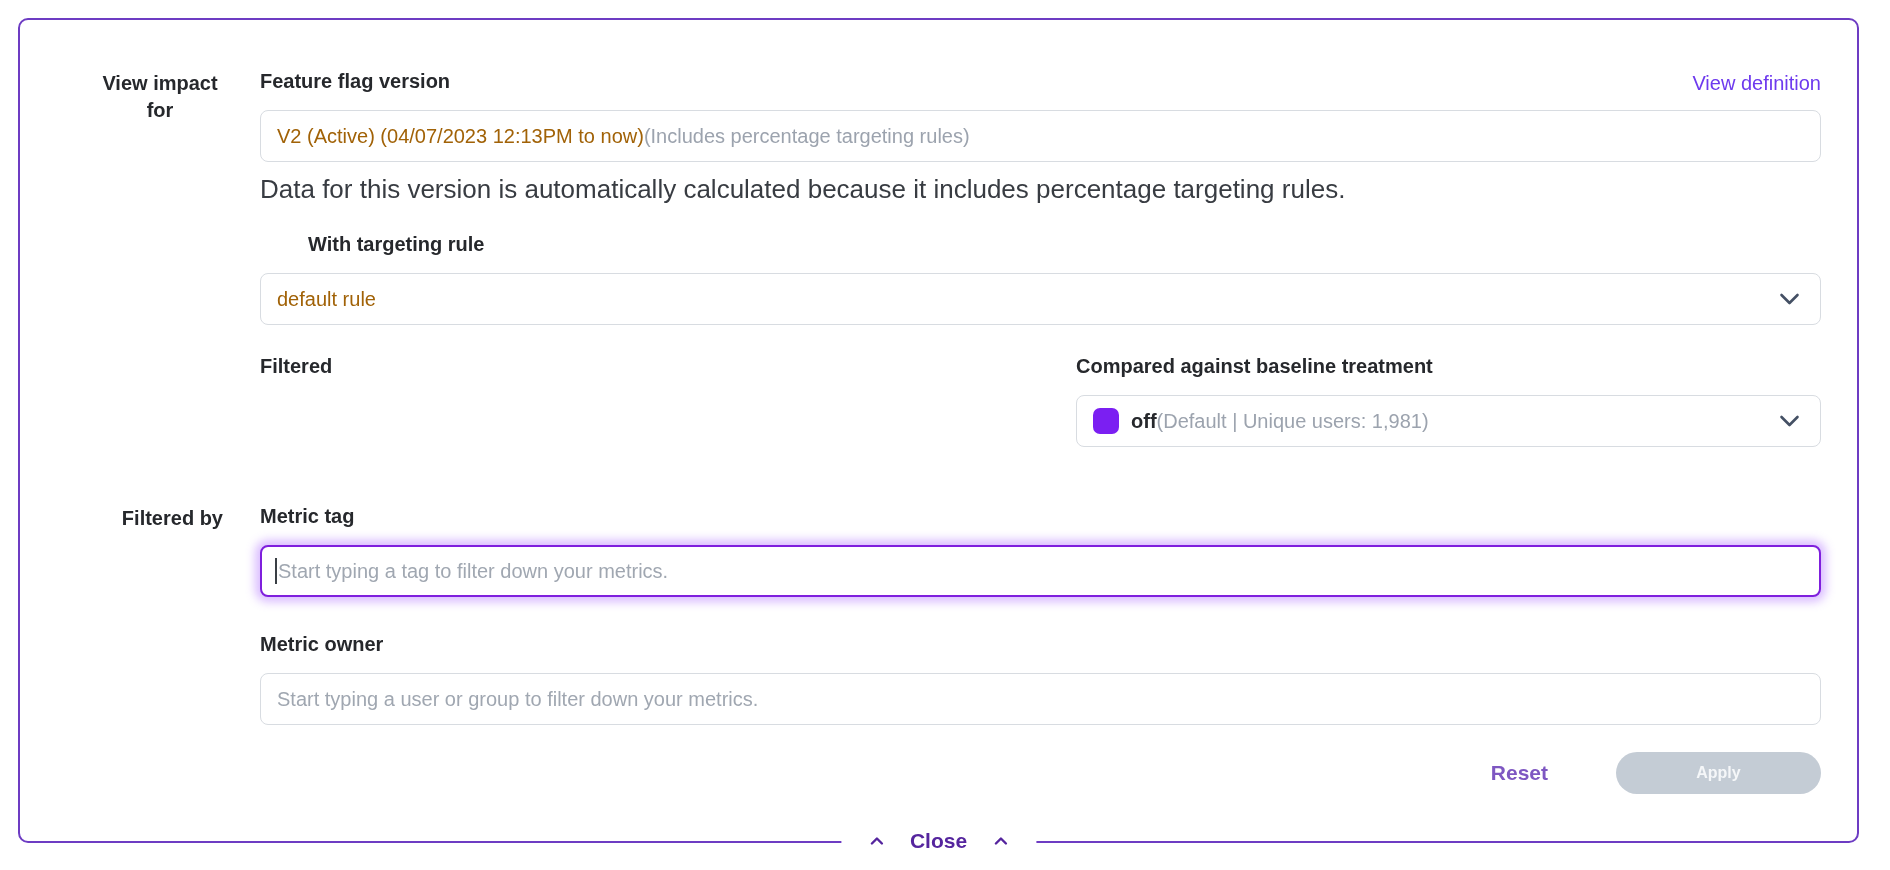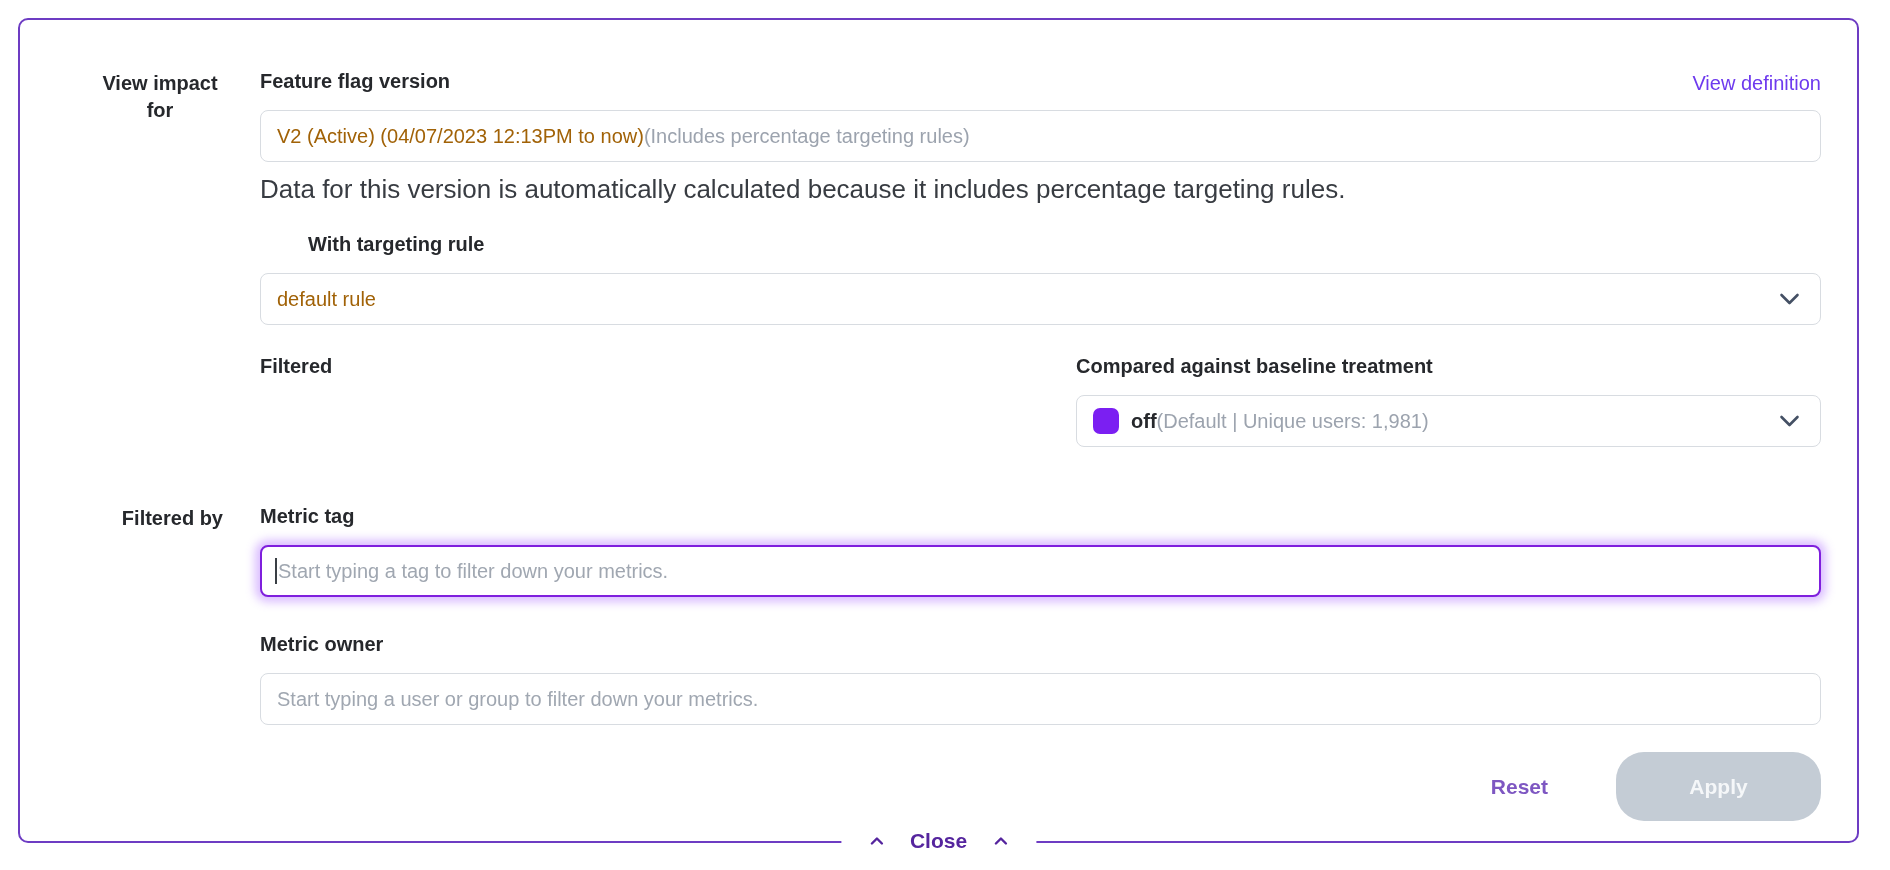--- a/index.html
+++ b/index.html
@@ -129,27 +129,27 @@
   .reset-btn {
     background: none;
     border: none;
     font-family: "Liberation Sans", sans-serif;
     font-size: 21px;
     font-weight: 700;
     color: #7e57c2;
     cursor: pointer;
   }
   .apply-btn {
-    width: 205px; height: 69px;
+    width: 205px; height: 42px;
     border: none;
     border-radius: 28px;
     background: #c4ccd5;
     color: #f5f7f9;
     font-family: "Liberation Sans", sans-serif;
-    font-size: 21px;
+    font-size: 16px;
     font-weight: 700;
     cursor: default;
   }
   .close-control {
     position: absolute;
     left: 50%;
     bottom: -14px;
     transform: translateX(-50%);
     background: #ffffff;
     padding: 2px 28px;

